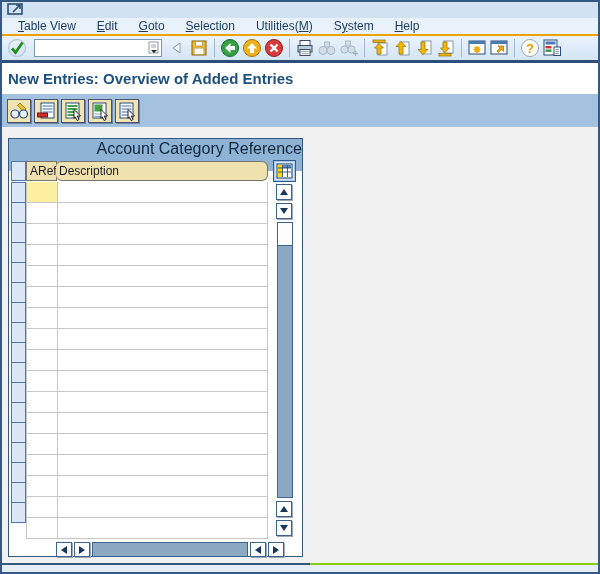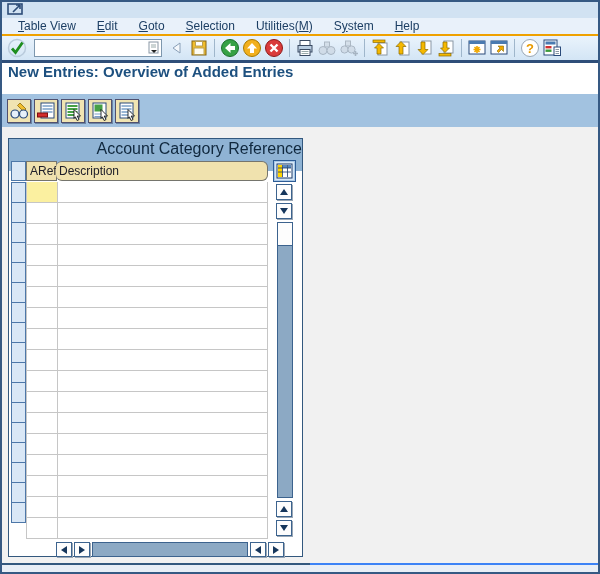--- a/index.html
+++ b/index.html
@@ -1,19 +1,19 @@
 <!DOCTYPE html>
 <html><head>
 <meta charset="utf-8">
 <style>
   * { box-sizing: border-box; margin: 0; padding: 0; }
   html,body { width:600px; height:574px; overflow:hidden;
     font-family:"Liberation Sans", sans-serif; background:#f1f1f1; }
   .abs { position:absolute; }
-  #stage { position:relative; width:600px; height:574px; background:#3b82f6; }
+  #stage { position:relative; width:600px; height:574px; background:#84cc16; }
   #frame { position:absolute; inset:0; border:2px solid #365983; pointer-events:none; z-index:50; }
 
   
   #topstrip { left:0; top:0; width:600px; height:18px; background:#d1e2f2; }
   #sysicon { left:7px; top:2px; }
   #menubar { left:0; top:18px; width:600px; height:16px; background:#e9f1fa;
     display:flex; align-items:center; padding-left:18px; }
   .menu-item { font-size:12px; color:#1c3e63; margin-right:21px; white-space:nowrap; cursor:default; }
   .menu-item u { text-decoration:underline; }
   #orange-line { left:0; top:34px; width:600px; height:2px; background:#efa100; }
@@ -26,21 +26,21 @@
   #cmdfield { width:128px; height:18px; background:#fff; border:1px solid #7d97ae;
     display:flex; align-items:center; margin:0 4px 0 6px; }
   #cmdfield input { border:none; outline:none; flex:1; width:90px; height:14px; font-size:11px; }
   #cmd-drop { width:15px; height:16px; display:flex; align-items:center; justify-content:center; }
   .disabled { opacity:.45; }
 
   #navline { left:0; top:60px; width:600px; height:3px; background:#2e4e79; }
 
   
   #titlebar { left:0; top:63px; width:600px; height:31px; background:#ffffff;
-    display:flex; align-items:flex-start; }
+    display:flex; align-items:center; }
   #page-title { font-size:15px; font-weight:bold; color:#1d507f; padding-left:8px; }
 
   
   #appbar { left:0; top:94px; width:600px; height:33px; background:#a2c2e0;
     display:flex; align-items:center; padding-left:7px; }
   .abtn { width:24px; height:24px; background:#f0e4b2; border:1px solid #50506e;
     box-shadow:1px 1px 0 rgba(40,60,90,.45);
     margin-right:3px; display:flex; align-items:center; justify-content:center; }
 
   

